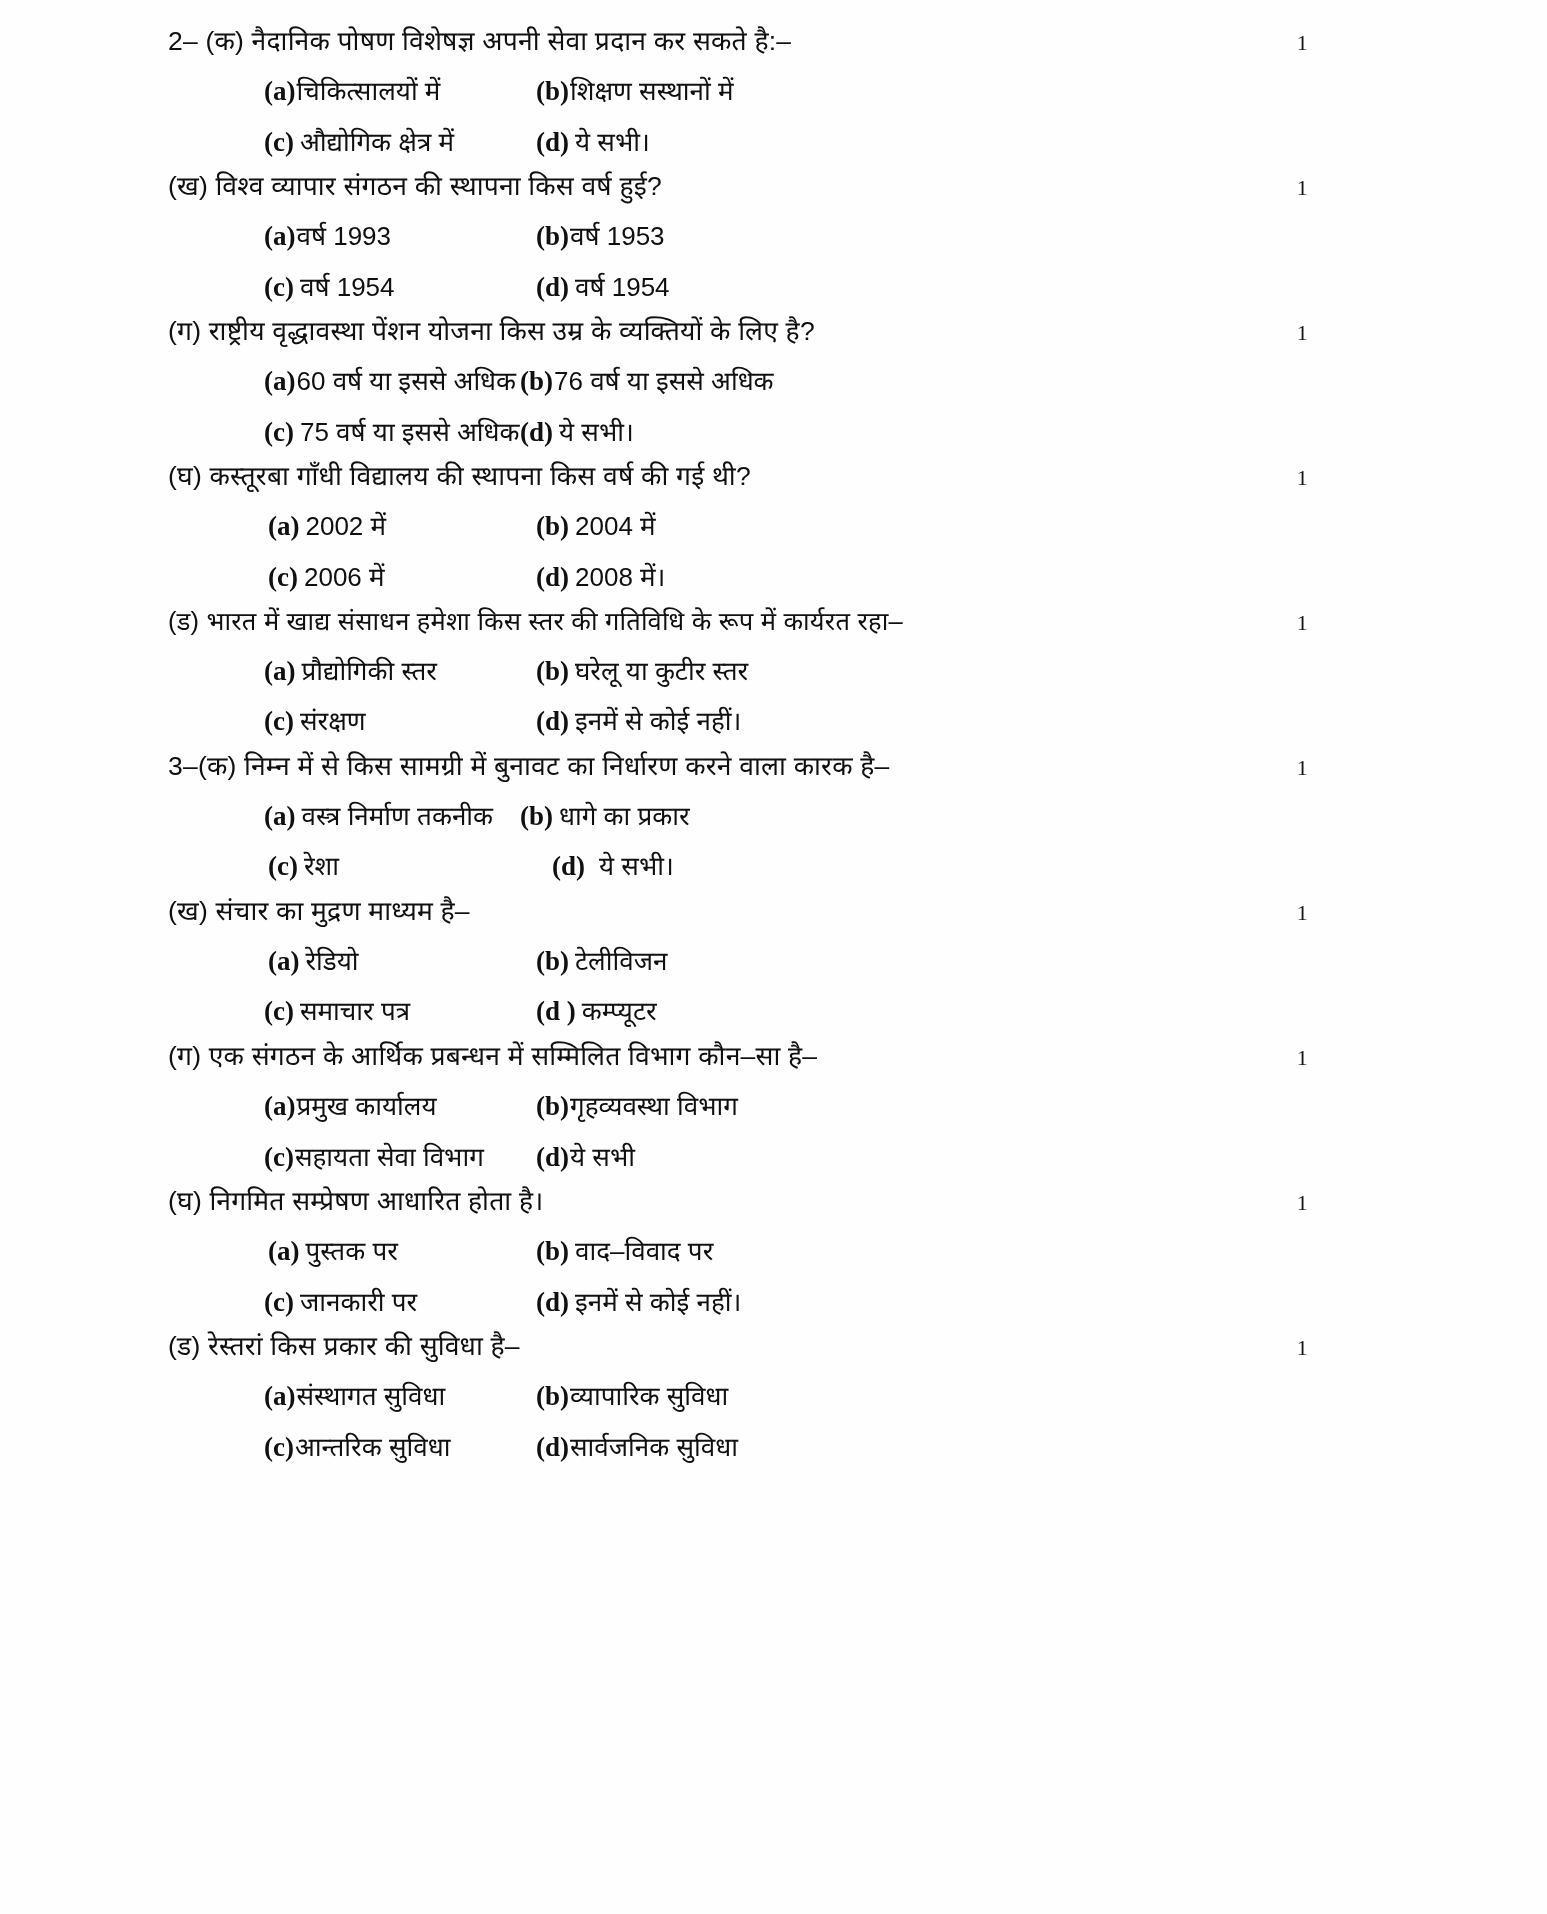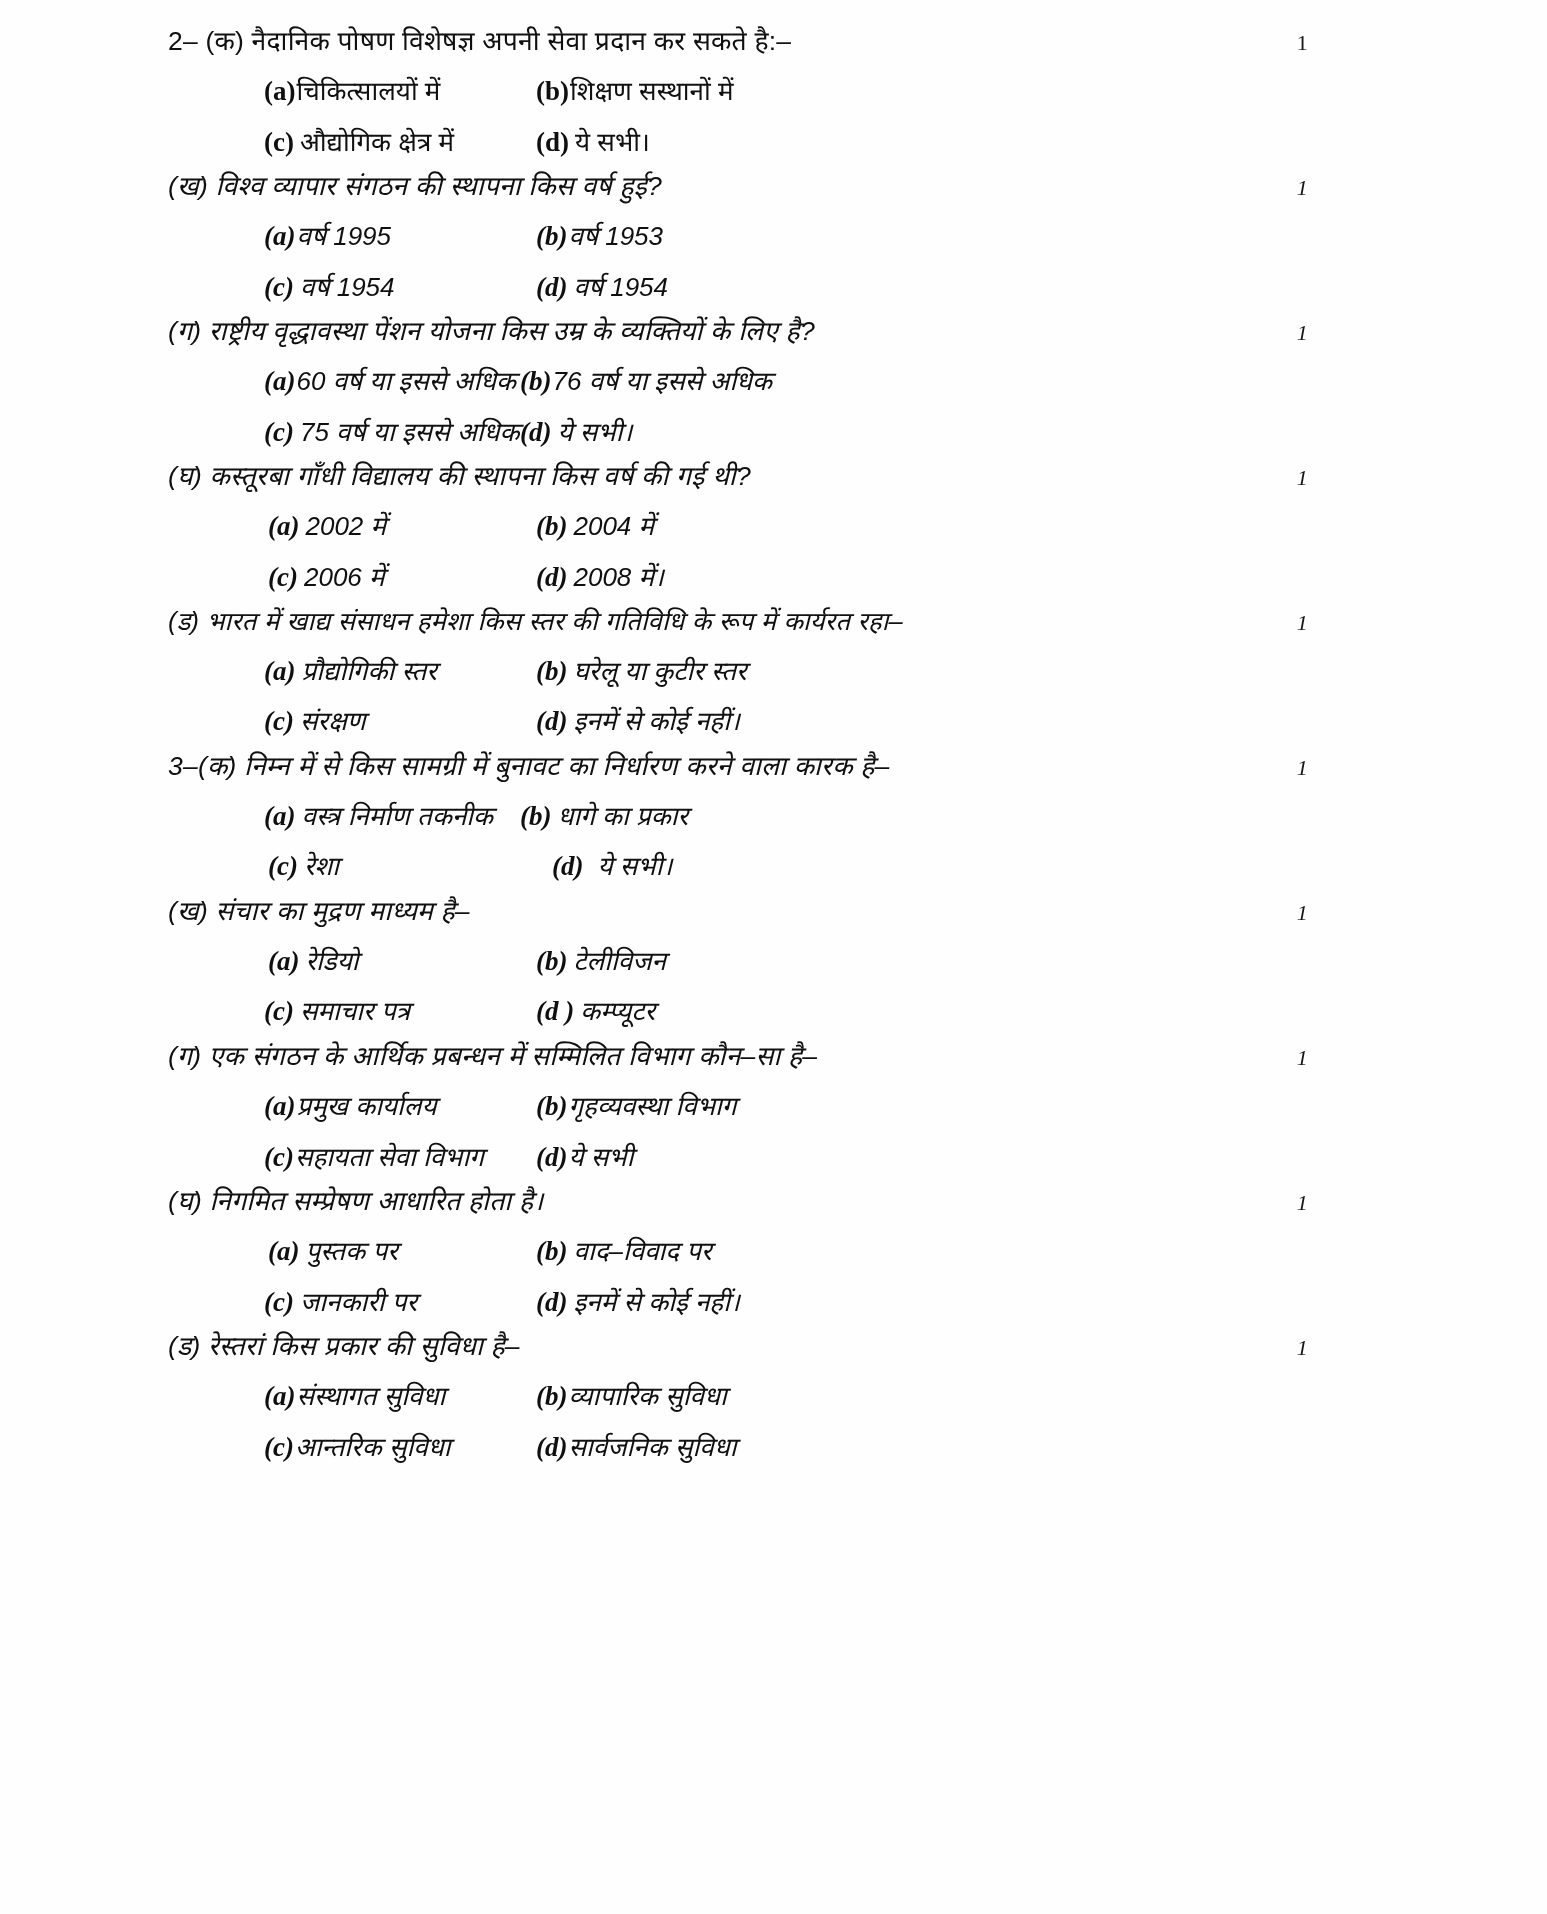--- a/index.html
+++ b/index.html
@@ -77,21 +77,21 @@
     letter-spacing: 0px;
   }
   .otext { font-size: 26px; margin-top: 8px; }
 
   
   .sp-q  { margin-top: 17px; }
   .sp-o  { margin-top: 15px; }
   .sp-o2 { margin-top: 15px; }
 
   .block { margin: 0; }
-  .block + .block { margin-top: 0; font-style: italic; }
+  .block + .block { margin-top: 0; }
 
   
   .tight .olabel { margin-right: 1px; }
   .ind-b .opt.left  { padding-left: 96px; }
   .ind-c .opt.left  { padding-left: 100px; }
 </style>
 </head>
 <body>
 
 <div class="page">
@@ -125,21 +125,21 @@
     </div>
 
     <div class="block">
       <div class="qline sp-q">
         <span class="qtext">(ख) विश्व व्यापार संगठन की स्थापना किस वर्ष हुई?</span>
         <span class="qmark">1</span>
       </div>
       <div class="optrow sp-o tight ind-b">
         <span class="opt left">
           <span class="olabel">(a)</span>
-          <span class="otext">वर्ष 1995</span>
+          <span class="otext">वर्ष 1993</span>
         </span>
         <span class="opt right">
           <span class="olabel">(b)</span>
           <span class="otext">वर्ष 1953</span>
         </span>
       </div>
       <div class="optrow sp-o2 ind-b">
         <span class="opt left">
           <span class="olabel">(c)</span>
           <span class="otext">वर्ष 1954</span>

